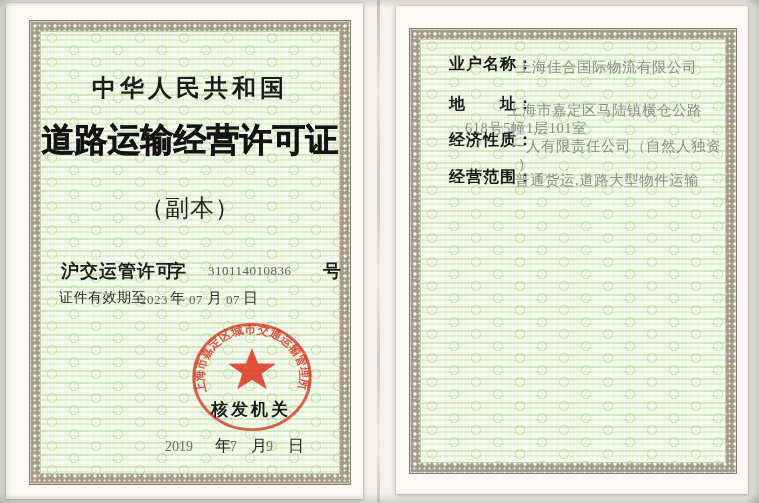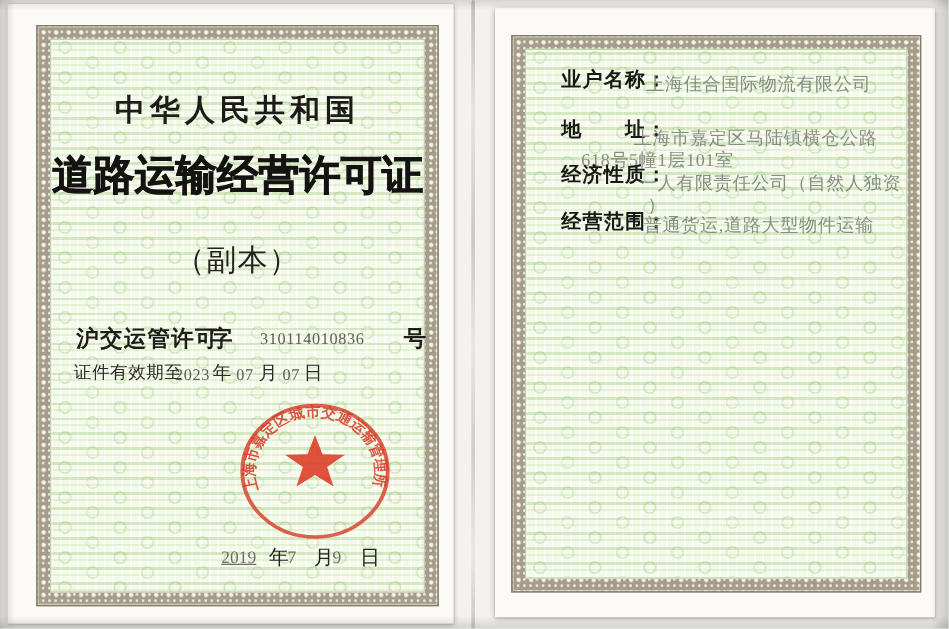--- a/index.html
+++ b/index.html
@@ -83,21 +83,21 @@
   .validity-line .u-day   { left:184px; font-size:15px; color:#2a2926; }
 
   .seal { position:absolute; left:148px; top:288px; width:126px; height:114px; z-index:2; }
   .authority {
     position:absolute; left:125px; top:366px; width:170px; text-align:center;
     font-size:17px; font-weight:700; letter-spacing:3px; color:#191816; z-index:3;
   }
   .issue-date { left:120px; top:404px; width:180px; z-index:3; }
   .issue-date .dnum { font-size:14px; color:#6e6d66; }
   .issue-date .dunit { font-size:16px; color:#232220; }
-  .issue-date .d-year  { left:16px;    top:3px;text-decoration:underline; }
+  .issue-date .d-year  { left:4px;    top:3px; }
   .issue-date .u-year  { left:54px; }
   .issue-date .d-month { left:69px; top:3px; }
   .issue-date .u-month { left:90px; }
   .issue-date .d-day   { left:105px; top:3px; }
   .issue-date .u-day   { left:127px; }
 
   
   .rlabel {
     position:absolute; left:28px; white-space:nowrap;
     font-family:"Liberation Sans", sans-serif;
@@ -152,20 +152,21 @@
 
         <svg class="seal" viewBox="0 0 130 130" preserveAspectRatio="none">
           <circle cx="65" cy="65" r="60" fill="none" stroke="#d5402b" stroke-width="3.2" opacity="0.82"></circle>
           <polygon fill="#dd3a24" opacity="0.88" points="65,32 58.8,49.5 40.3,50 55,61.2 49.7,79 65,68.5 80.3,79 75,61.2 89.7,50 71.2,49.5"></polygon>
           <path id="sealArc" d="M 18 82 A 50 50 0 1 1 112 82" fill="none"></path>
           <text font-size="13" fill="#d5402b" opacity="0.88" font-family="Liberation Serif, serif" font-weight="bold">
             <textPath href="#sealArc" startOffset="0" textLength="188" lengthAdjust="spacingAndGlyphs">上海市嘉定区城市交通运输管理所</textPath>
           </text>
         </svg>
 
+        <div class="authority">核发机关</div>
 
         <div class="line issue-date">
           <span class="dnum d-year">2019</span>
           <span class="dunit u-year">年</span>
           <span class="dnum d-month">7</span>
           <span class="dunit u-month">月</span>
           <span class="dnum d-day">9</span>
           <span class="dunit u-day">日</span>
         </div>
 

